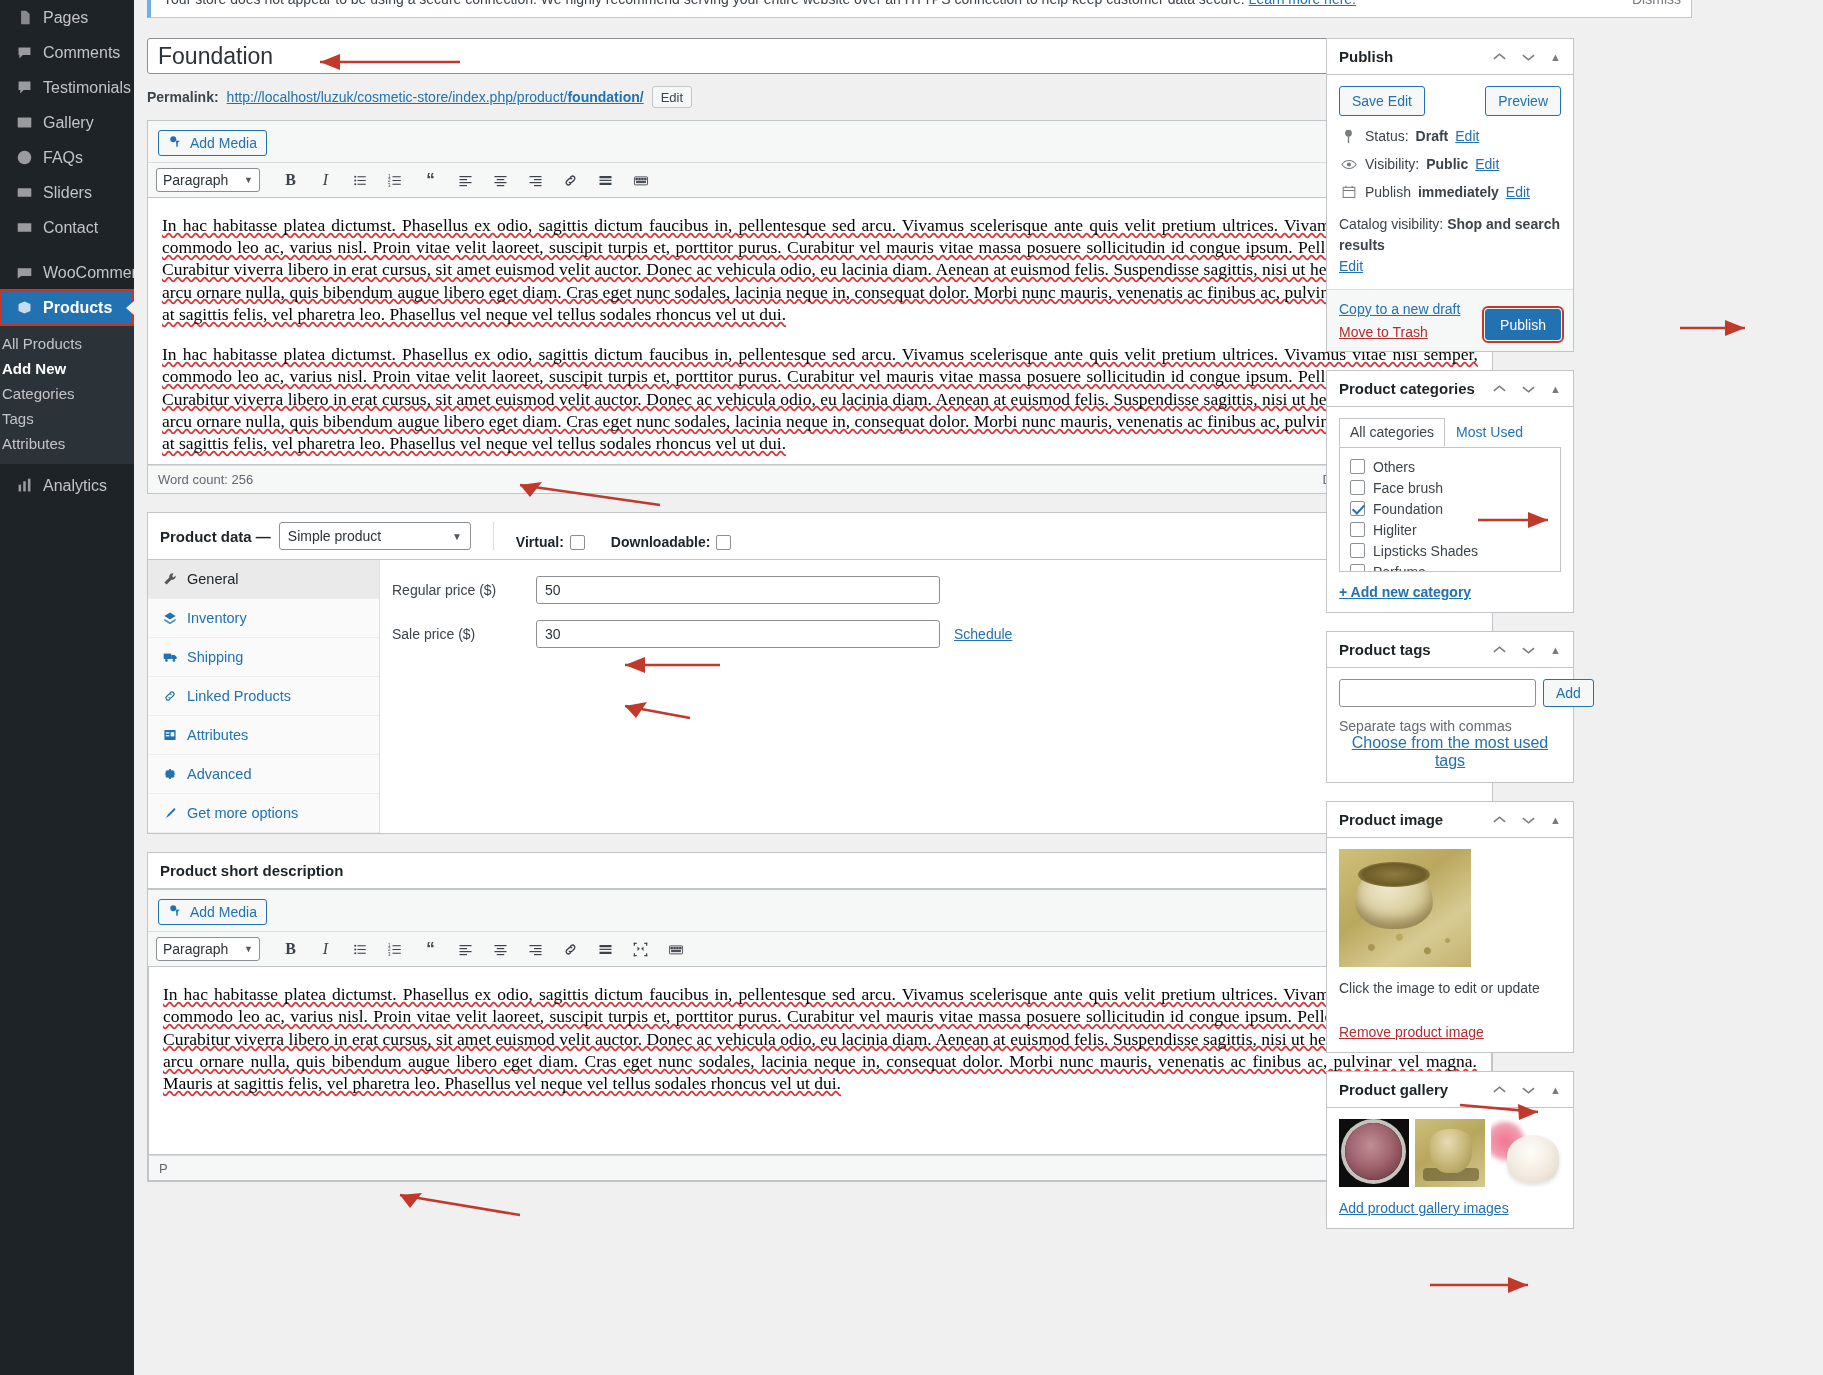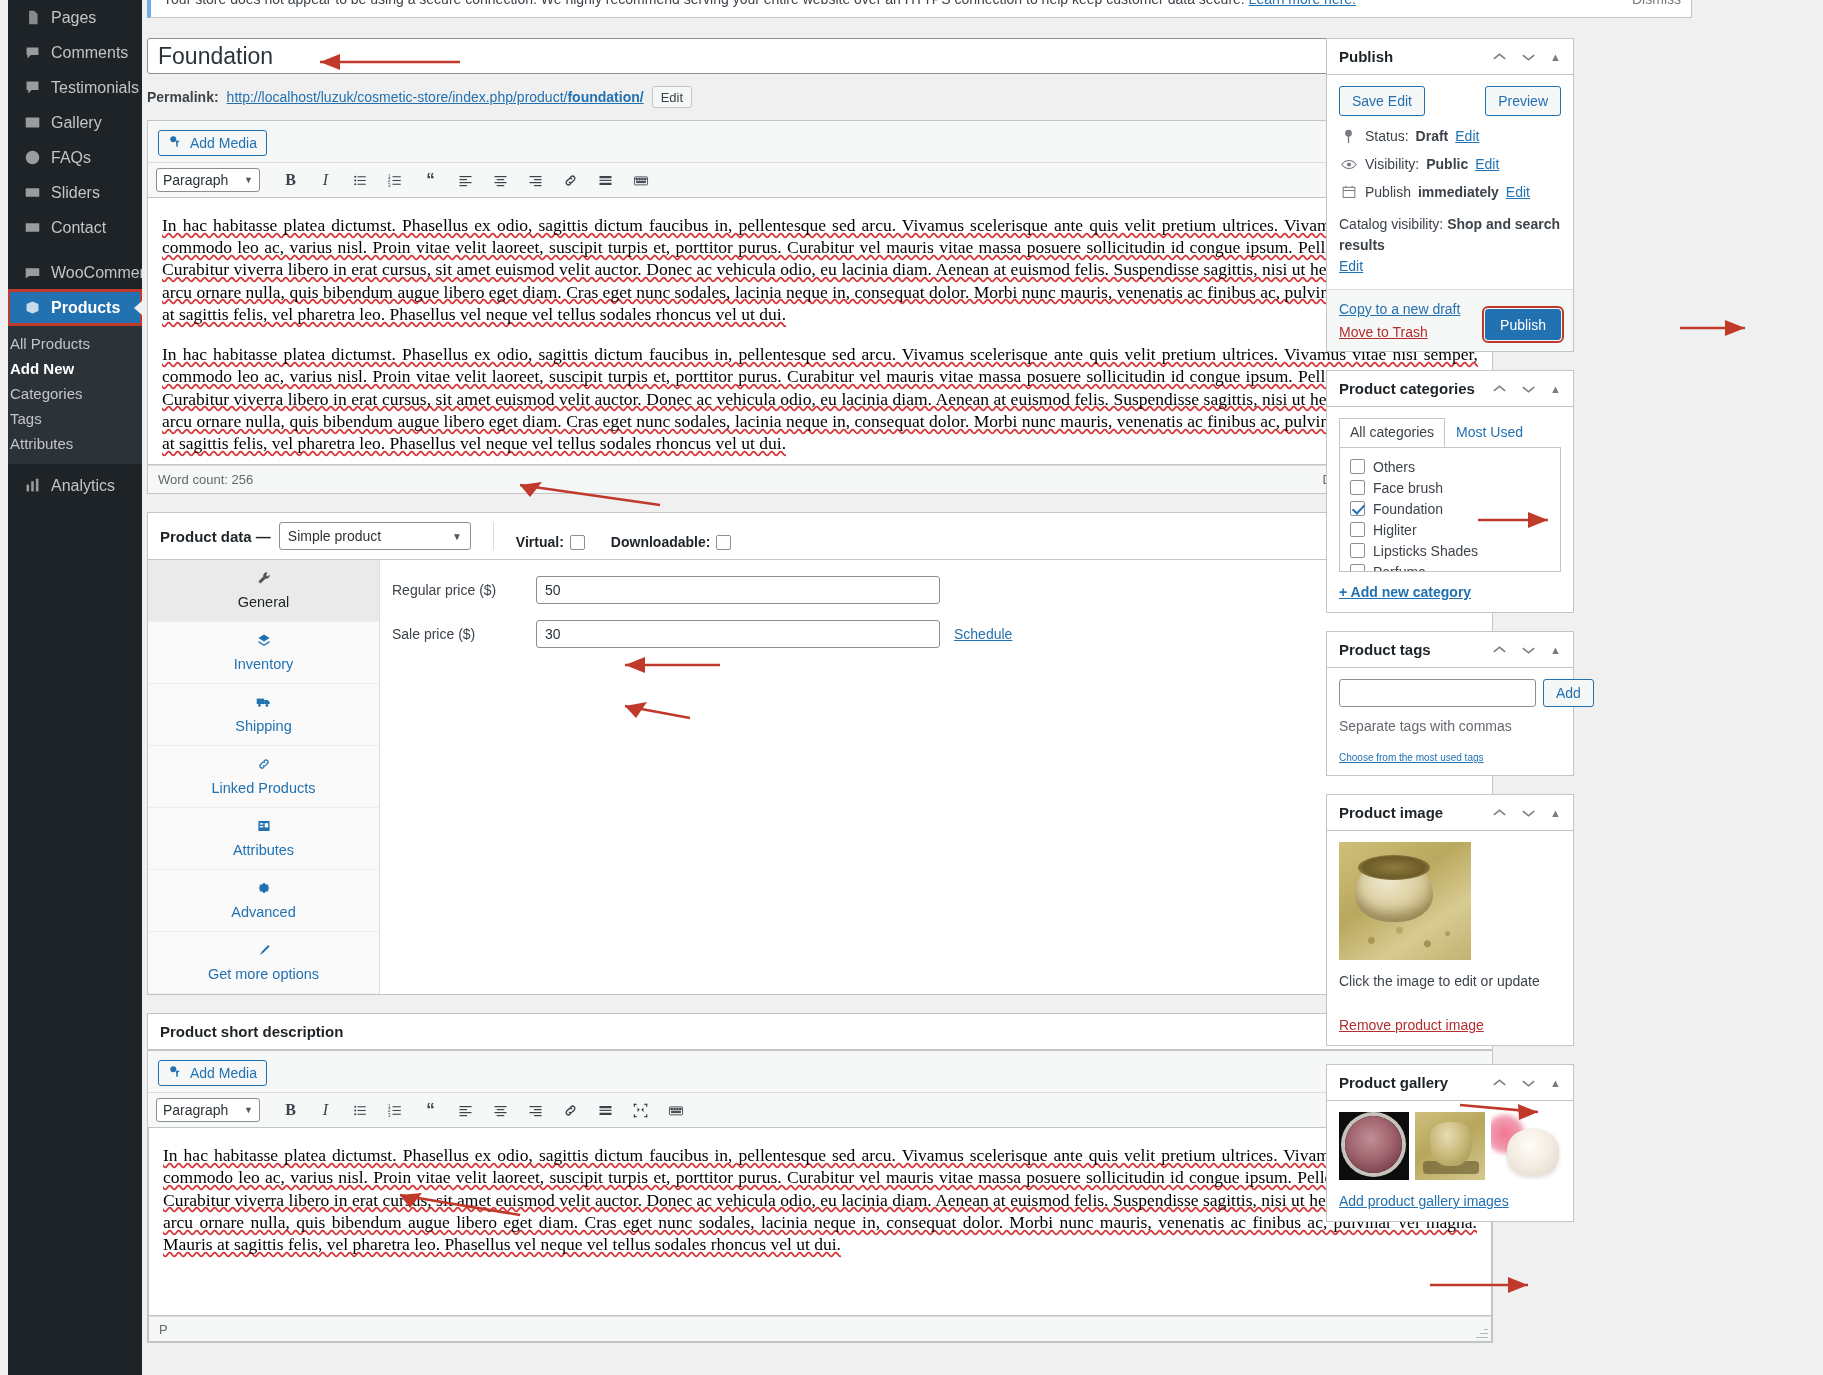--- a/index.html
+++ b/index.html
@@ -9,21 +9,21 @@
     overflow: hidden;
     background: #f0f0f1;
     font-family: "Liberation Sans", sans-serif;
     font-size: 15px;
     color: #3c434a;
   }
   #root { position: relative; width: 1823px; height: 1375px; }
 
   
   #sidebar {
-    position: absolute; left: 8px; top: 0;
+    position: absolute; left: 0; top: 0;
     width: 134px; height: 1375px;
     background: #1d2327;
     overflow: hidden;
   }
   .menu-item {
     position: relative;
     height: 35px;
     display: flex; align-items: center;
     padding-left: 14px;
     color: #c3c4c7;
@@ -267,21 +267,20 @@
   }
   .pd-body { display: flex; min-height: 262px; }
   .pd-tabs { width: 232px; background: #fafafa; border-right: 1px solid #e0e0e0; }
   .pd-tab {
     display: flex; align-items: center; gap: 9px;
     padding: 11px 14px;
     font-size: 14.5px;
     color: #2271b1;
     border-bottom: 1px solid #eee;
     cursor: pointer;
-    flex-direction: column;
   }
   .pd-tab.active { background: #eaeaea; color: #1d2327; }
   .pd-tab .ti { width: 16px; display: inline-flex; justify-content: center; }
   .pd-panel { flex: 1; padding: 16px 0 0 0; }
   .field-row { display: flex; align-items: center; padding: 0 12px 0 12px; margin-bottom: 16px; }
   .field-label { width: 144px; font-size: 14px; color: #3c434a; }
   .field-input {
     width: 404px; height: 28px;
     background: #fff;
     border: 1px solid #8c8f94;
@@ -409,21 +408,21 @@
     background: #fff; border: 1px solid #8c8f94; border-radius: 3px;
     font-size: 14px; padding: 0 7px;
   }
   .btn-add {
     height: 28px; padding: 0 12px;
     background: #f6f7f7; border: 1px solid #2271b1; border-radius: 3px;
     color: #2271b1; font-size: 14px; cursor: pointer;
     display: inline-flex; align-items: center;
   }
   .tag-hint { font-size: 14px; color: #646970; margin-top: 11px; }
-  .tag-link { margin-top: 18px; font-size: 10px; }
+  .tag-link { margin-top: 0; font-size: 16px; text-align: center; }
 
   .prod-img {
     width: 132px; height: 118px;
     background: linear-gradient(145deg,#cfc07a 0%,#b9a85e 40%,#d8cb92 70%,#c2b270 100%);
     position: relative; overflow: hidden; cursor: pointer;
     border: 0;
   }
   .prod-img .jar {
     position: absolute; left: 16px; top: 14px;
     width: 78px; height: 66px;

